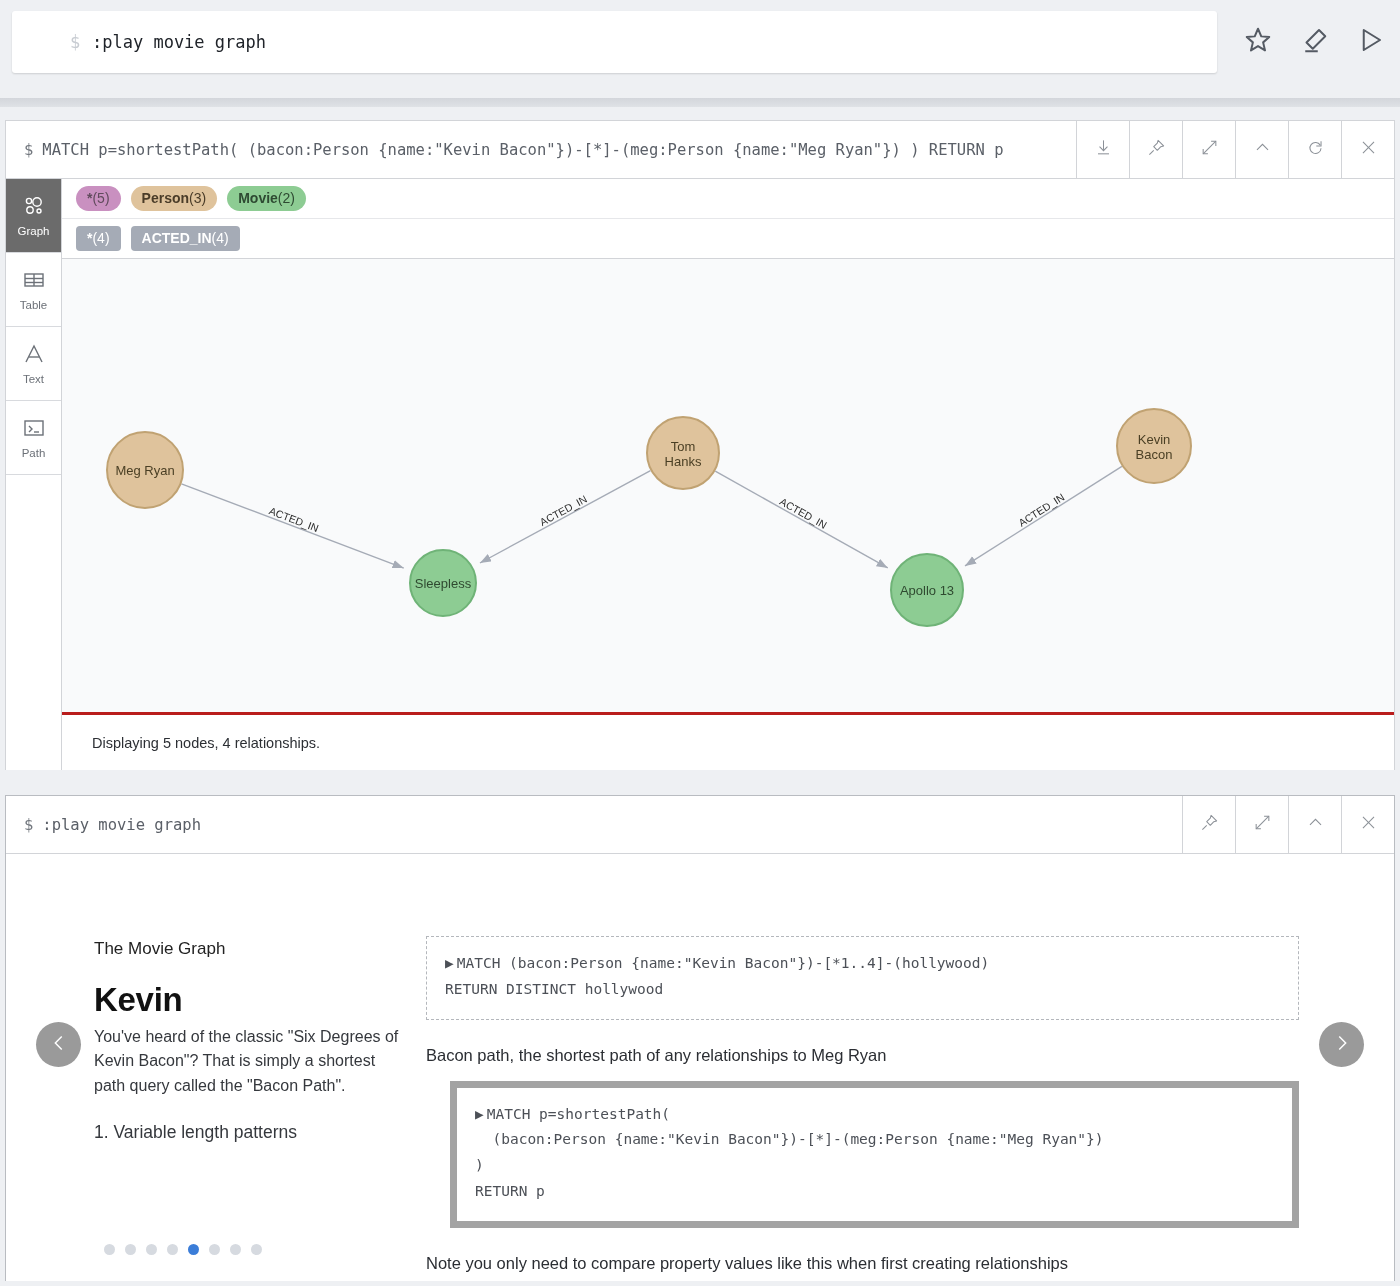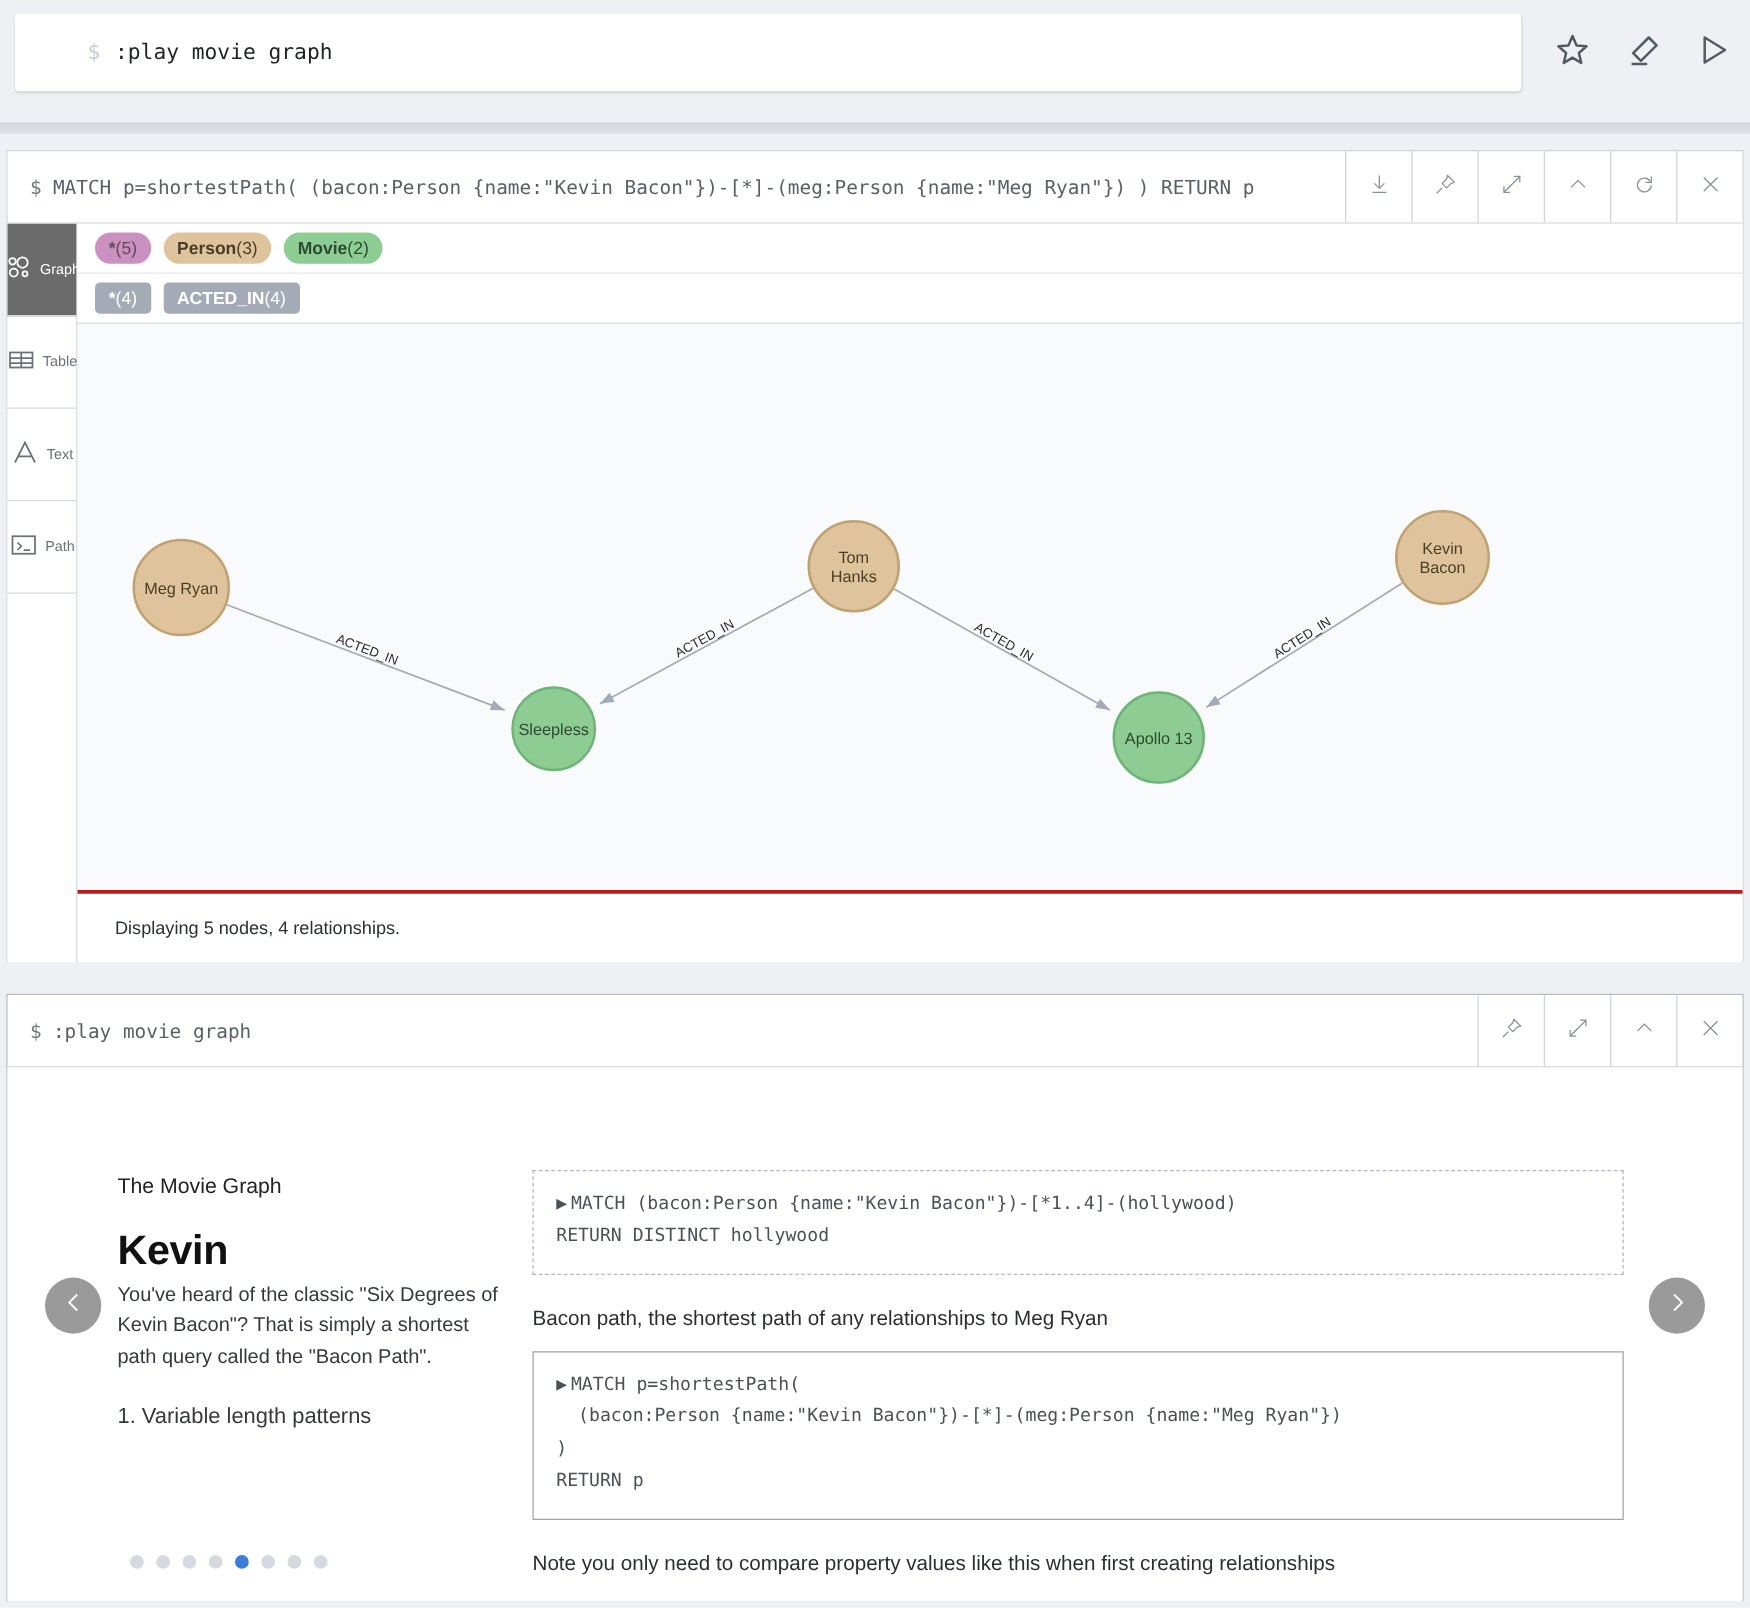--- a/index.html
+++ b/index.html
@@ -58,21 +58,21 @@
   .fbtn {
     width: 53px; border-left: 1px solid #d2d4d8;
     display: flex; align-items: center; justify-content: center; cursor: pointer;
   }
   .fbtn svg { stroke: #8b9097; fill: none; stroke-width: 1.3; }
 
   .frame-body { display: flex; height: 591px; }
   .sidebar { width: 56px; border-right: 1px solid #d2d4d8; background: #fff; }
   .side-item {
     height: 74px; border-bottom: 1px solid #d8dade;
-    display: flex; align-items: center; justify-content: center;
+    display: flex; flex-direction: column; align-items: center; justify-content: center;
     gap: 5px; cursor: pointer; color: #6c7178; font-size: 11.5px;
   }
   .side-item svg { stroke: #6c7178; fill: none; stroke-width: 1.4; }
   .side-item.active { background: #6b6b6b; color: #fff; }
   .side-item.active svg { stroke: #fff; }
 
   .graph-pane { flex: 1; display: flex; flex-direction: column; position: relative; }
   .legend-rows { background: #fff; }
   .legend-row { display: flex; align-items: center; gap: 10px; padding: 7px 0 7px 14px; }
   .legend-row.rel { border-top: 1px solid #e6e7ea; border-bottom: 1px solid #d2d4d8; }
@@ -124,21 +124,21 @@
   .guide-para { font-size: 16px; color: #35383d; line-height: 1.53; margin: 0; }
   .guide-list { font-size: 17.5px; color: #35383d; line-height: 1.45; margin: 22px 0 0; }
 
   .guide-right { flex: 1; padding: 82px 95px 0 22px; }
   .guide-caption { font-size: 16.5px; color: #2b2e33; margin-bottom: 16px; }
   .code-block {
     border: 1px dashed #b4b7bc; padding: 14px 18px 16px; margin-bottom: 26px;
     font-family: "DejaVu Sans Mono", monospace; font-size: 14.5px; color: #4c5057;
     line-height: 1.78; white-space: pre; position: relative; cursor: pointer;
   }
-  .code-block.highlight { border: 1px solid #a3a3a3; }
+  .code-block.highlight { border: 7px solid #a3a3a3; margin-left: 24px; }
   .play-inline { margin-right: 3px; }
   .guide-note { font-size: 16.5px; color: #2b2e33; margin-top: 24px; }
 
   .dots { position: absolute; left: 98px; bottom: 26px; display: flex; gap: 10px; }
   .dot { width: 11px; height: 11px; border-radius: 50%; background: #d6dae0; cursor: pointer; }
   .dot.active { background: #3b7dd8; }
 </style>
 </head>
 <body>
 

